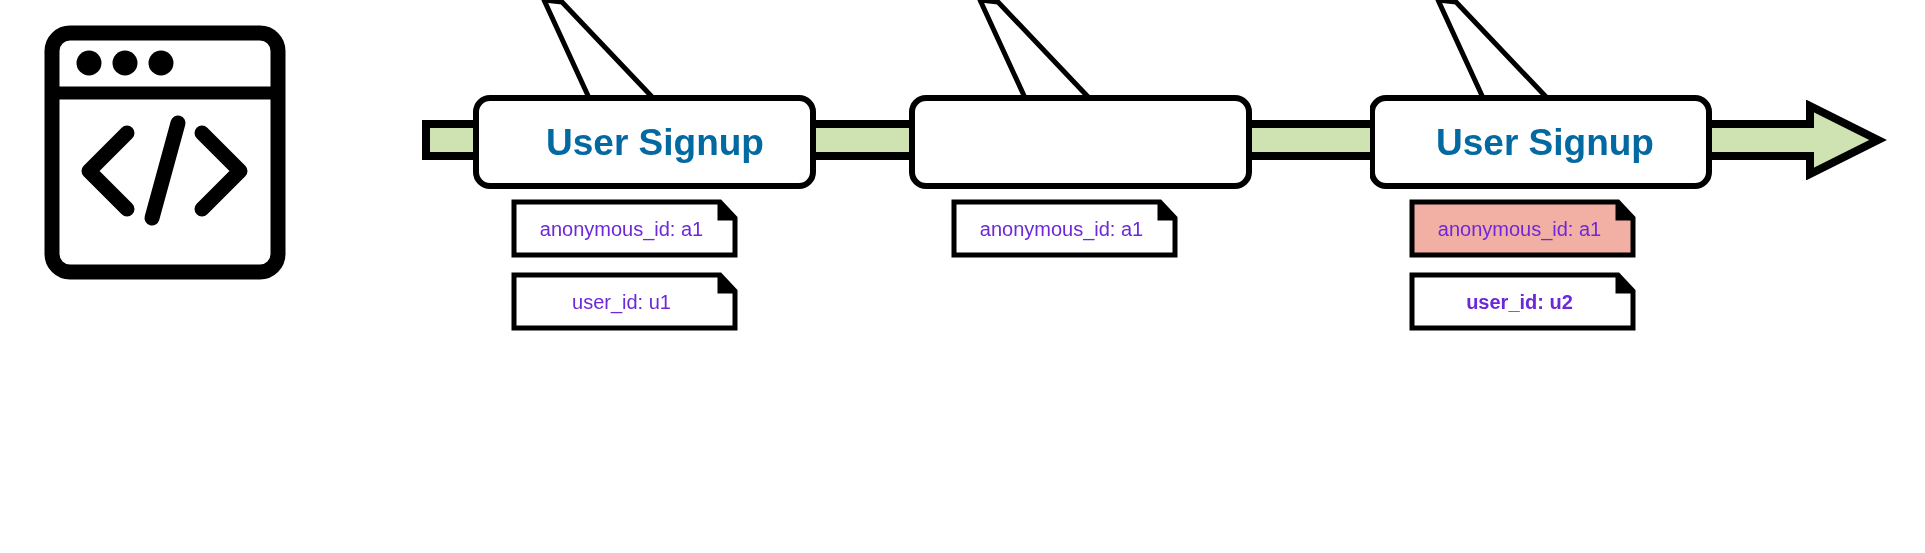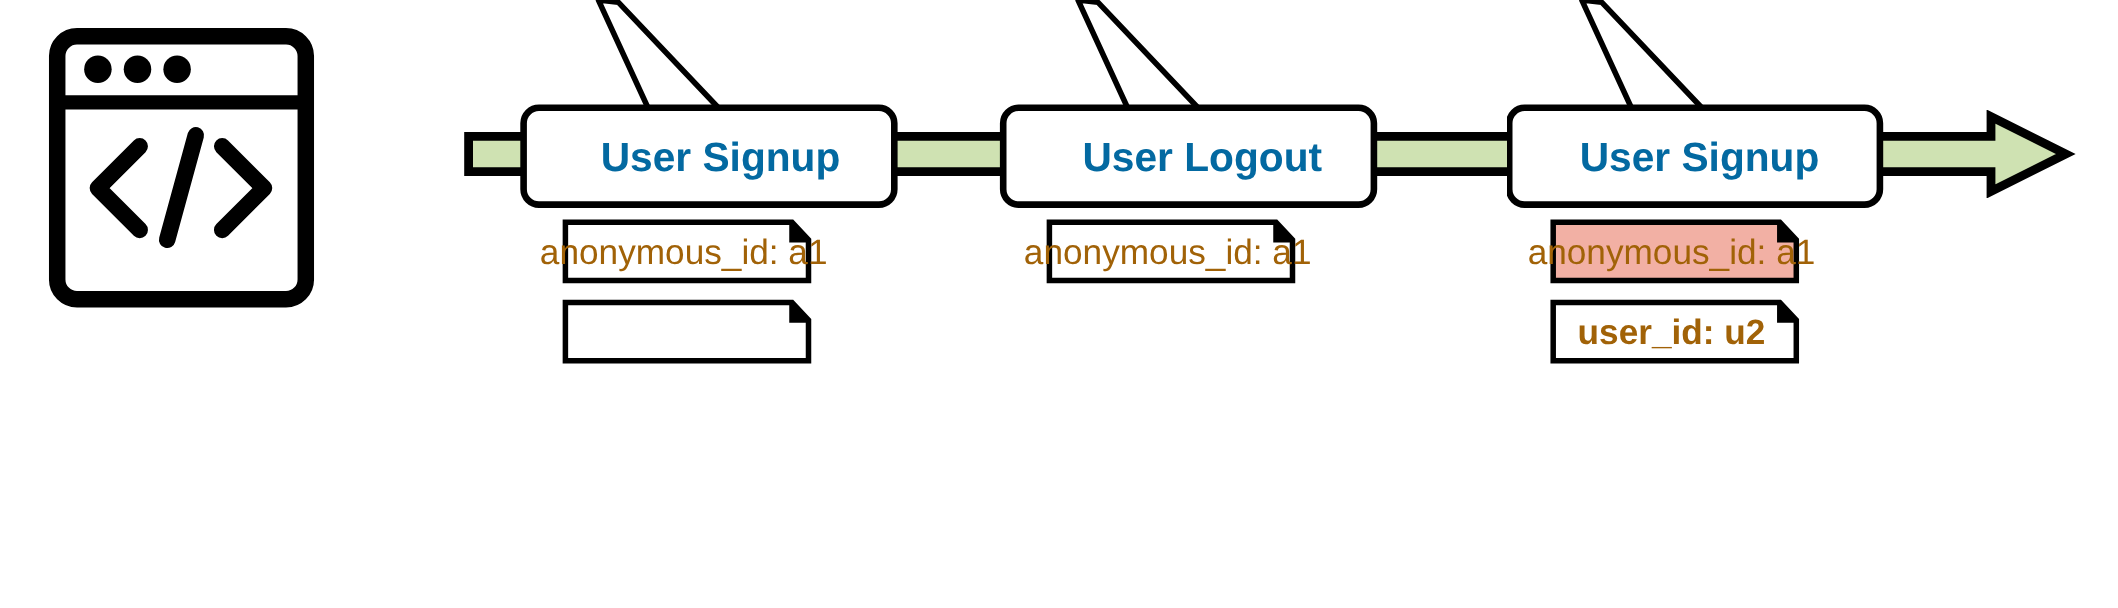--- a/index.html
+++ b/index.html
@@ -74,22 +74,22 @@
   .event-group.g0 .event-title { left: 20px; width: 330px; }
   .event-group.g1 .event-title { left: 28px; width: 330px; }
   .event-group.g2 .event-title { left: 10px; width: 330px; }
 
   .tag-label {
     position: absolute;
     height: 54px;
     display: flex;
     align-items: center;
     justify-content: center;
-    font-size: 32px;
-    color: #a16207;
+    font-size: 20px;
+    color: #6d28d9;
     z-index: 3;
     white-space: nowrap;
   }
 </style>
 </head>
 <body>
 
 <div id="canvas">
 
   <div id="code-icon">
@@ -128,31 +128,31 @@
       <path d="M 44 202 L 250 202 L 265 218 L 265 255 L 44 255 Z" fill="#ffffff" stroke="#000000" stroke-width="5" stroke-linejoin="miter"></path>
       <path d="M 250 202 L 250 218 L 265 218" fill="#000000" stroke="#000000" stroke-width="5" stroke-linejoin="miter"></path>
 
       <path d="M 44 275 L 250 275 L 265 291 L 265 328 L 44 328 Z" fill="#ffffff" stroke="#000000" stroke-width="5" stroke-linejoin="miter"></path>
       <path d="M 250 275 L 250 291 L 265 291" fill="#000000" stroke="#000000" stroke-width="5" stroke-linejoin="miter"></path>
     </svg>
 
     <div class="event-title">User Signup</div>
 
     <div class="tag-label" style="left:44px; top:202px; width:215px;">anonymous_id: a1</div>
+    <div class="tag-label" style="left:44px; top:275px; width:215px;">user_id: u1</div>
   </div>
 
   <div class="event-group g1">
     <svg class="callout" viewBox="0 0 430 340" xmlns="http://www.w3.org/2000/svg">
       <polygon points="80,0 126,100 191,100 98,2" fill="#ffffff" stroke="#000000" stroke-width="5" stroke-linejoin="round"></polygon>
       <rect x="12" y="98" width="337" height="88" rx="14" ry="14" fill="#ffffff" stroke="#000000" stroke-width="6"></rect>
       <path d="M 54 202 L 260 202 L 275 218 L 275 255 L 54 255 Z" fill="#ffffff" stroke="#000000" stroke-width="5" stroke-linejoin="miter"></path>
       <path d="M 260 202 L 260 218 L 275 218" fill="#000000" stroke="#000000" stroke-width="5" stroke-linejoin="miter"></path>
     </svg>
 
-    <div class="event-title">User Logout</div>
 
     <div class="tag-label" style="left:54px; top:202px; width:215px;">anonymous_id: a1</div>
   </div>
 
   <div class="event-group g2">
     <svg class="callout" viewBox="0 0 430 340" xmlns="http://www.w3.org/2000/svg">
       <polygon points="68,0 114,100 179,100 86,2" fill="#ffffff" stroke="#000000" stroke-width="5" stroke-linejoin="round"></polygon>
       <rect x="2" y="98" width="337" height="88" rx="14" ry="14" fill="#ffffff" stroke="#000000" stroke-width="6"></rect>
 
       <path d="M 42 202 L 248 202 L 263 218 L 263 255 L 42 255 Z" fill="#f2b0a4" stroke="#000000" stroke-width="5" stroke-linejoin="miter"></path>

